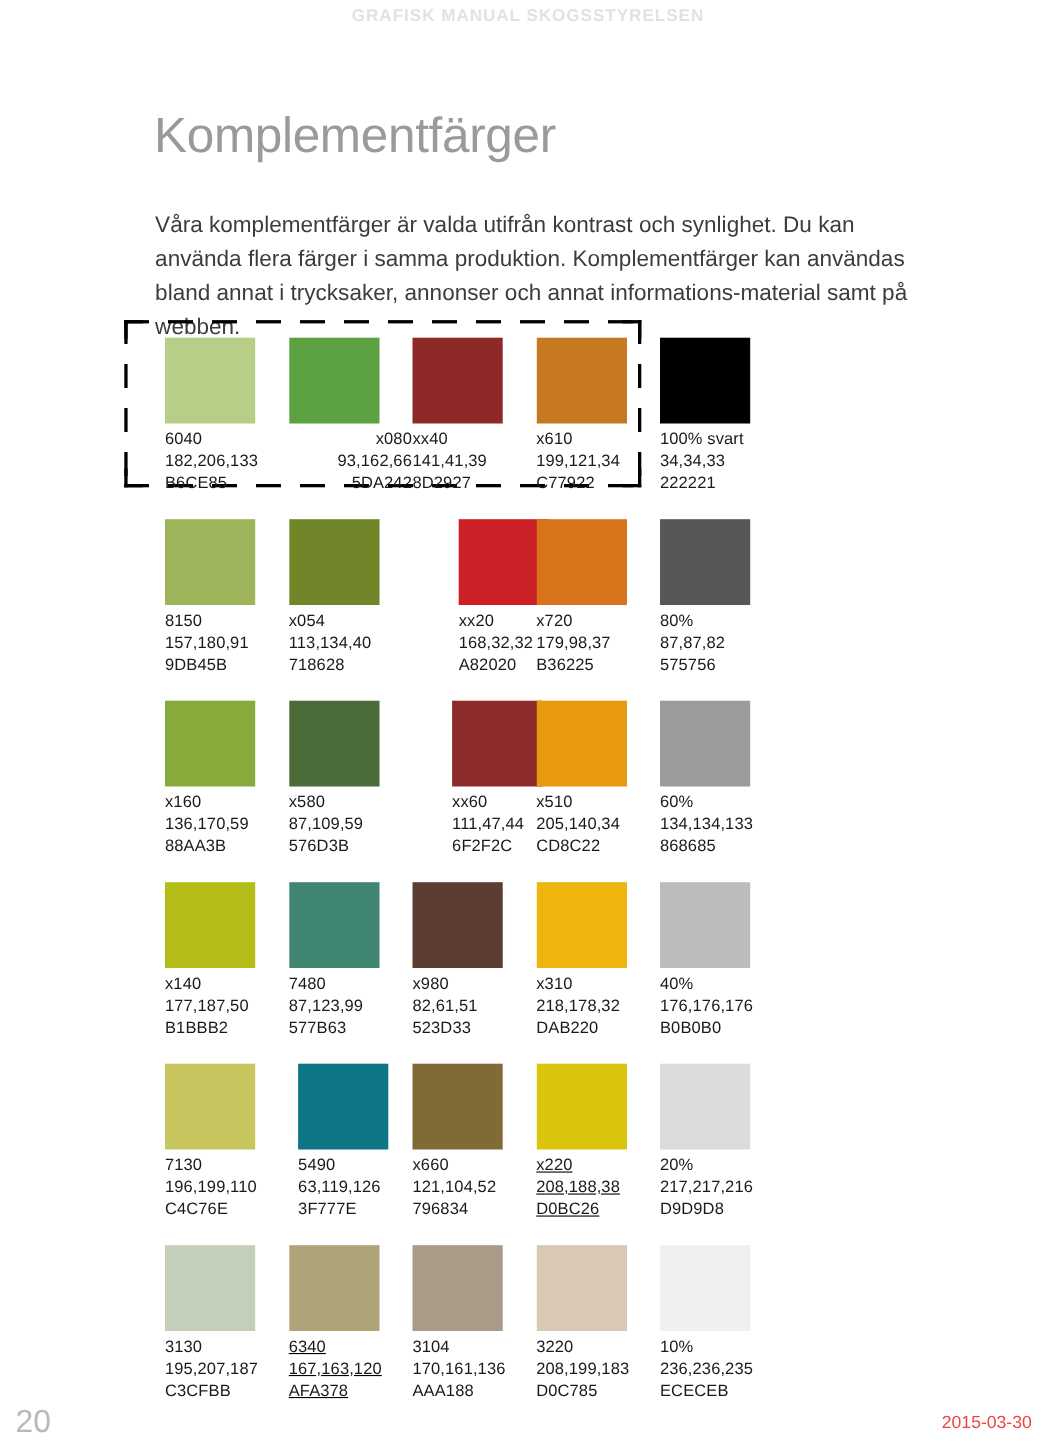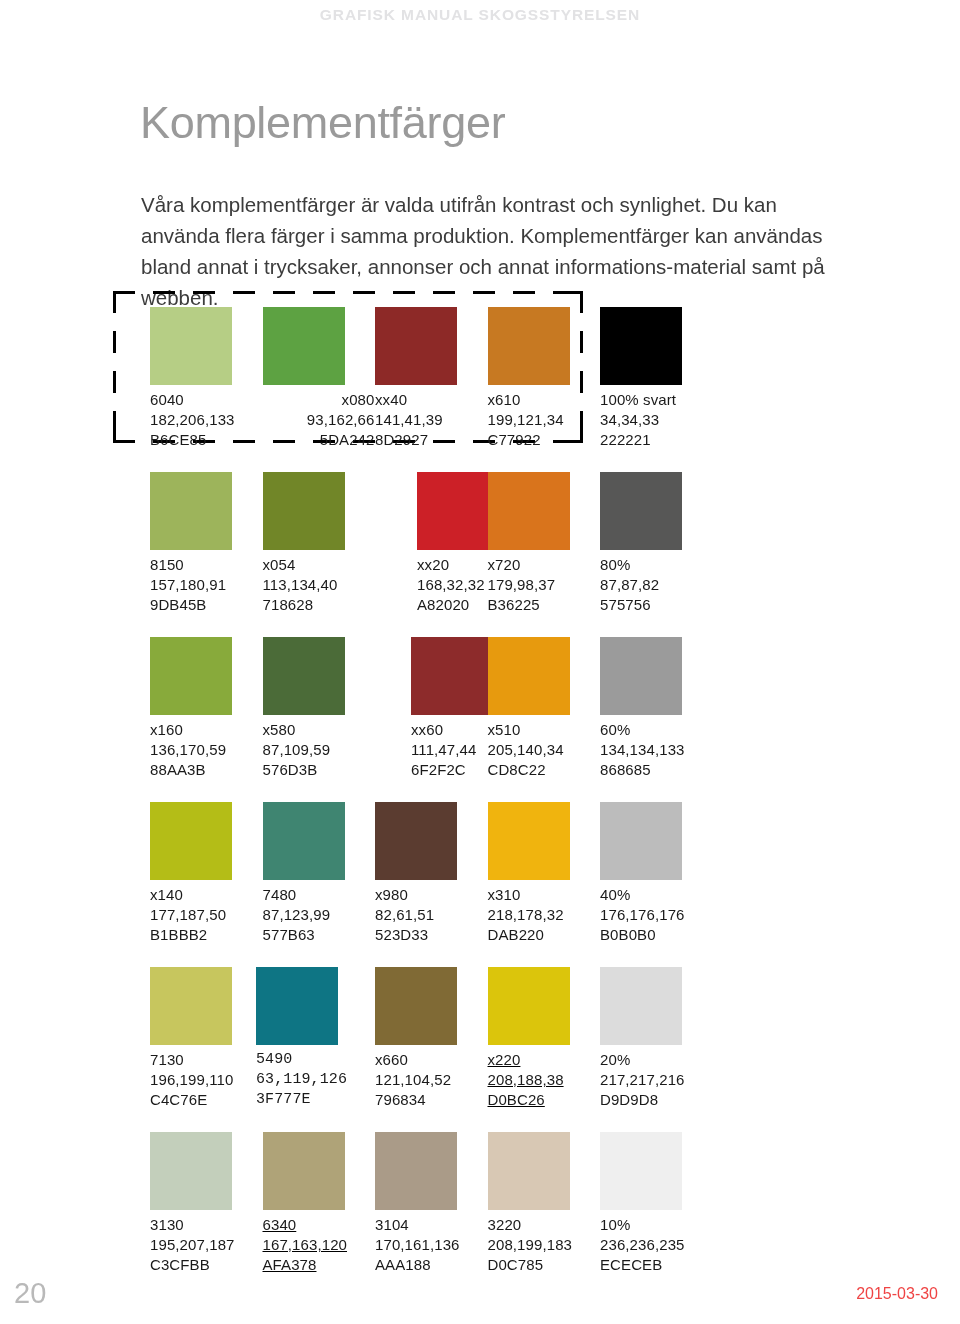--- a/index.html
+++ b/index.html
@@ -346,21 +346,21 @@
     </div>
     <div class="swatch-row">
       <div class="swatch-cell" style="left: 0px;">
         <div class="chip" style="background: rgb(199, 198, 94);"></div>
         <div class="meta">
           <span>7130</span>
           <span>196,199,110</span>
           <span>C4C76E</span>
         </div>
       </div>
-      <div class="swatch-cell" style="left: 106px; font-family: Liberation Mono, monospace;">
+      <div class="swatch-cell" style="left: 121px;">
         <div class="chip" style="background: rgb(14, 117, 132);"></div>
         <div class="meta">
           <span>5490</span>
           <span>63,119,126</span>
           <span>3F777E</span>
         </div>
       </div>
       <div class="swatch-cell" style="left: 225px;">
         <div class="chip" style="background: rgb(128, 106, 53);"></div>
         <div class="meta">

